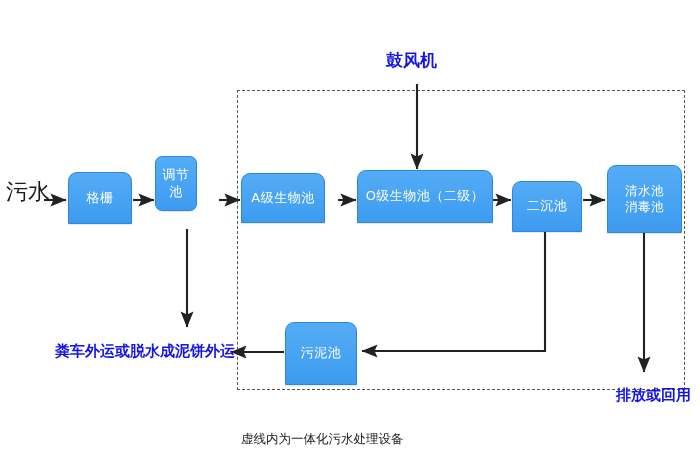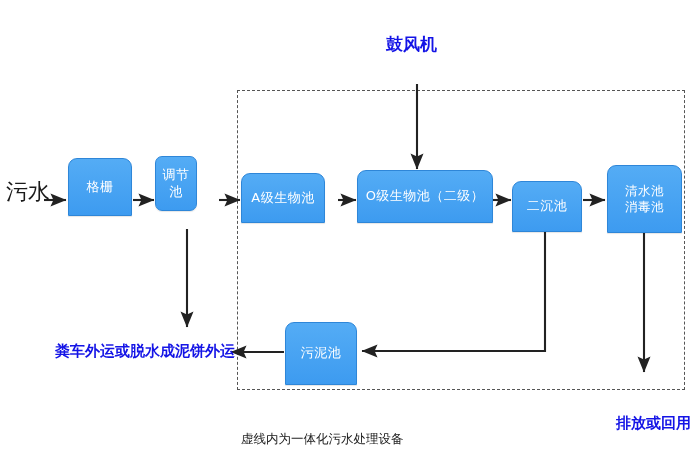--- a/index.html
+++ b/index.html
@@ -95,38 +95,38 @@
 
     <line x1="187" y1="229" x2="187" y2="327" stroke="#222222" stroke-width="2.1" marker-end="url(#ah)"></line>
 
     <line x1="644" y1="233" x2="644" y2="372" stroke="#222222" stroke-width="2.1" marker-end="url(#ah)"></line>
 
     <path d="M 545 223 L 545 351 L 362 351" fill="none" stroke="#222222" stroke-width="2.1" marker-end="url(#ah)"></path>
 
     <line x1="284" y1="352" x2="231" y2="352" stroke="#222222" stroke-width="2.1" marker-end="url(#ah)"></line>
   </svg>
 
-  <div class="node" style="left:68px; top:158px; width:64px; height:58px;">格栅</div>
+  <div class="node" style="left:68px; top:172px; width:64px; height:52px;">格栅</div>
 
   <div class="node" style="left:155px; top:156px; width:42px; height:55px;border-radius:7px;">调节池</div>
 
   <div class="node" style="left:241px; top:173px; width:84px; height:50px;">A级生物池</div>
 
   <div class="node" style="left:357px; top:170px; width:136px; height:53px;">O级生物池（二级）</div>
 
   <div class="node" style="left:512px; top:181px; width:70px; height:51px;">二沉池</div>
 
   <div class="node two-line" style="left:607px; top:165px; width:75px; height:68px;">清水池
 消毒池</div>
 
   <div class="node" style="left:285px; top:322px; width:72px; height:63px;">污泥池</div>
 
   <div class="label black" style="left:6px; top:181px; font-size:22px;">污水</div>
 
-  <div class="label blue" style="left:386px; top:36px; font-size:17px;">鼓风机</div>
+  <div class="label blue" style="left:386px; top:52px; font-size:17px;">鼓风机</div>
 
   <div class="label blue" style="left:55px; top:344px; font-size:15px;">粪车外运或脱水成泥饼外运</div>
 
-  <div class="label blue" style="left:616px; top:416px; font-size:15px;">排放或回用</div>
+  <div class="label blue" style="left:616px; top:388px; font-size:15px;">排放或回用</div>
 
   <div class="label caption" style="left:241px; top:405px;">虚线内为一体化污水处理设备</div>
 
 </div>
 
 </body></html>

